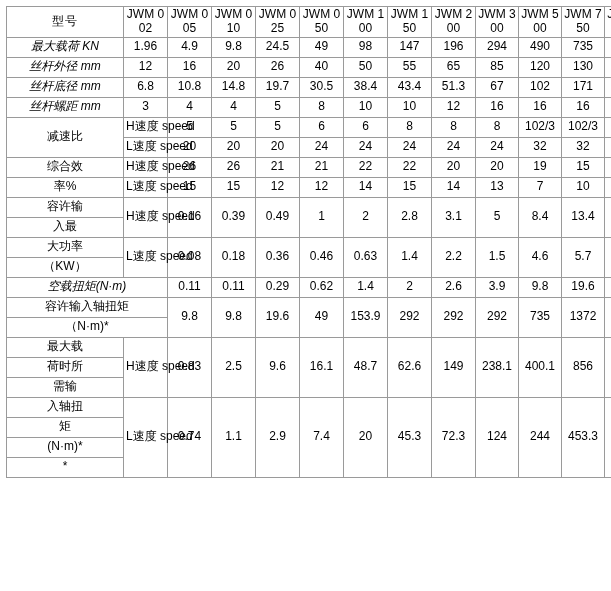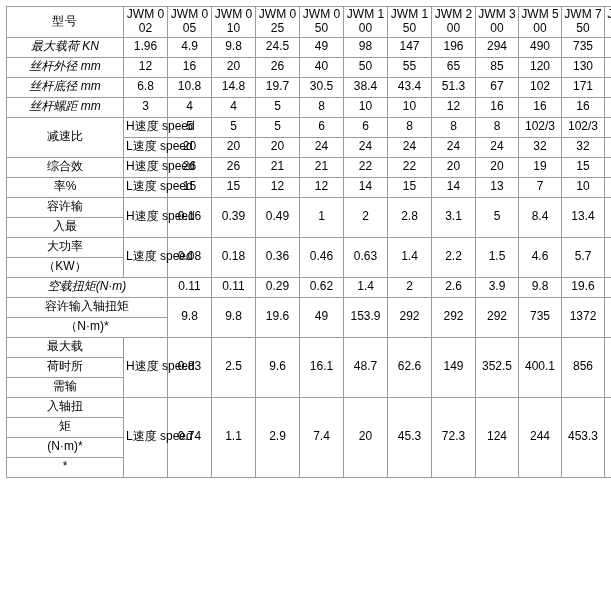--- a/index.html
+++ b/index.html
@@ -311,21 +311,21 @@
       <tr>
         <td class="vstack">最大载</td>
         <td class="spd" rowspan="3">H速度 speed</td>
         <td class="num" rowspan="3">0.83</td>
         <td class="num" rowspan="3">2.5</td>
         <td class="num" rowspan="3">9.6</td>
         <td class="num" rowspan="3">16.1</td>
         <td class="num" rowspan="3">48.7</td>
         <td class="num" rowspan="3">62.6</td>
         <td class="num" rowspan="3">149</td>
-        <td class="num" rowspan="3">352.5</td>
+        <td class="num" rowspan="3">238.1</td>
         <td class="num" rowspan="3">400.1</td>
         <td class="num" rowspan="3">856</td>
         <td class="num" rowspan="3">1380</td>
       </tr>
       <tr>
         <td class="vstack">荷时所</td>
       </tr>
       <tr>
         <td class="vstack">需输</td>
       </tr>

